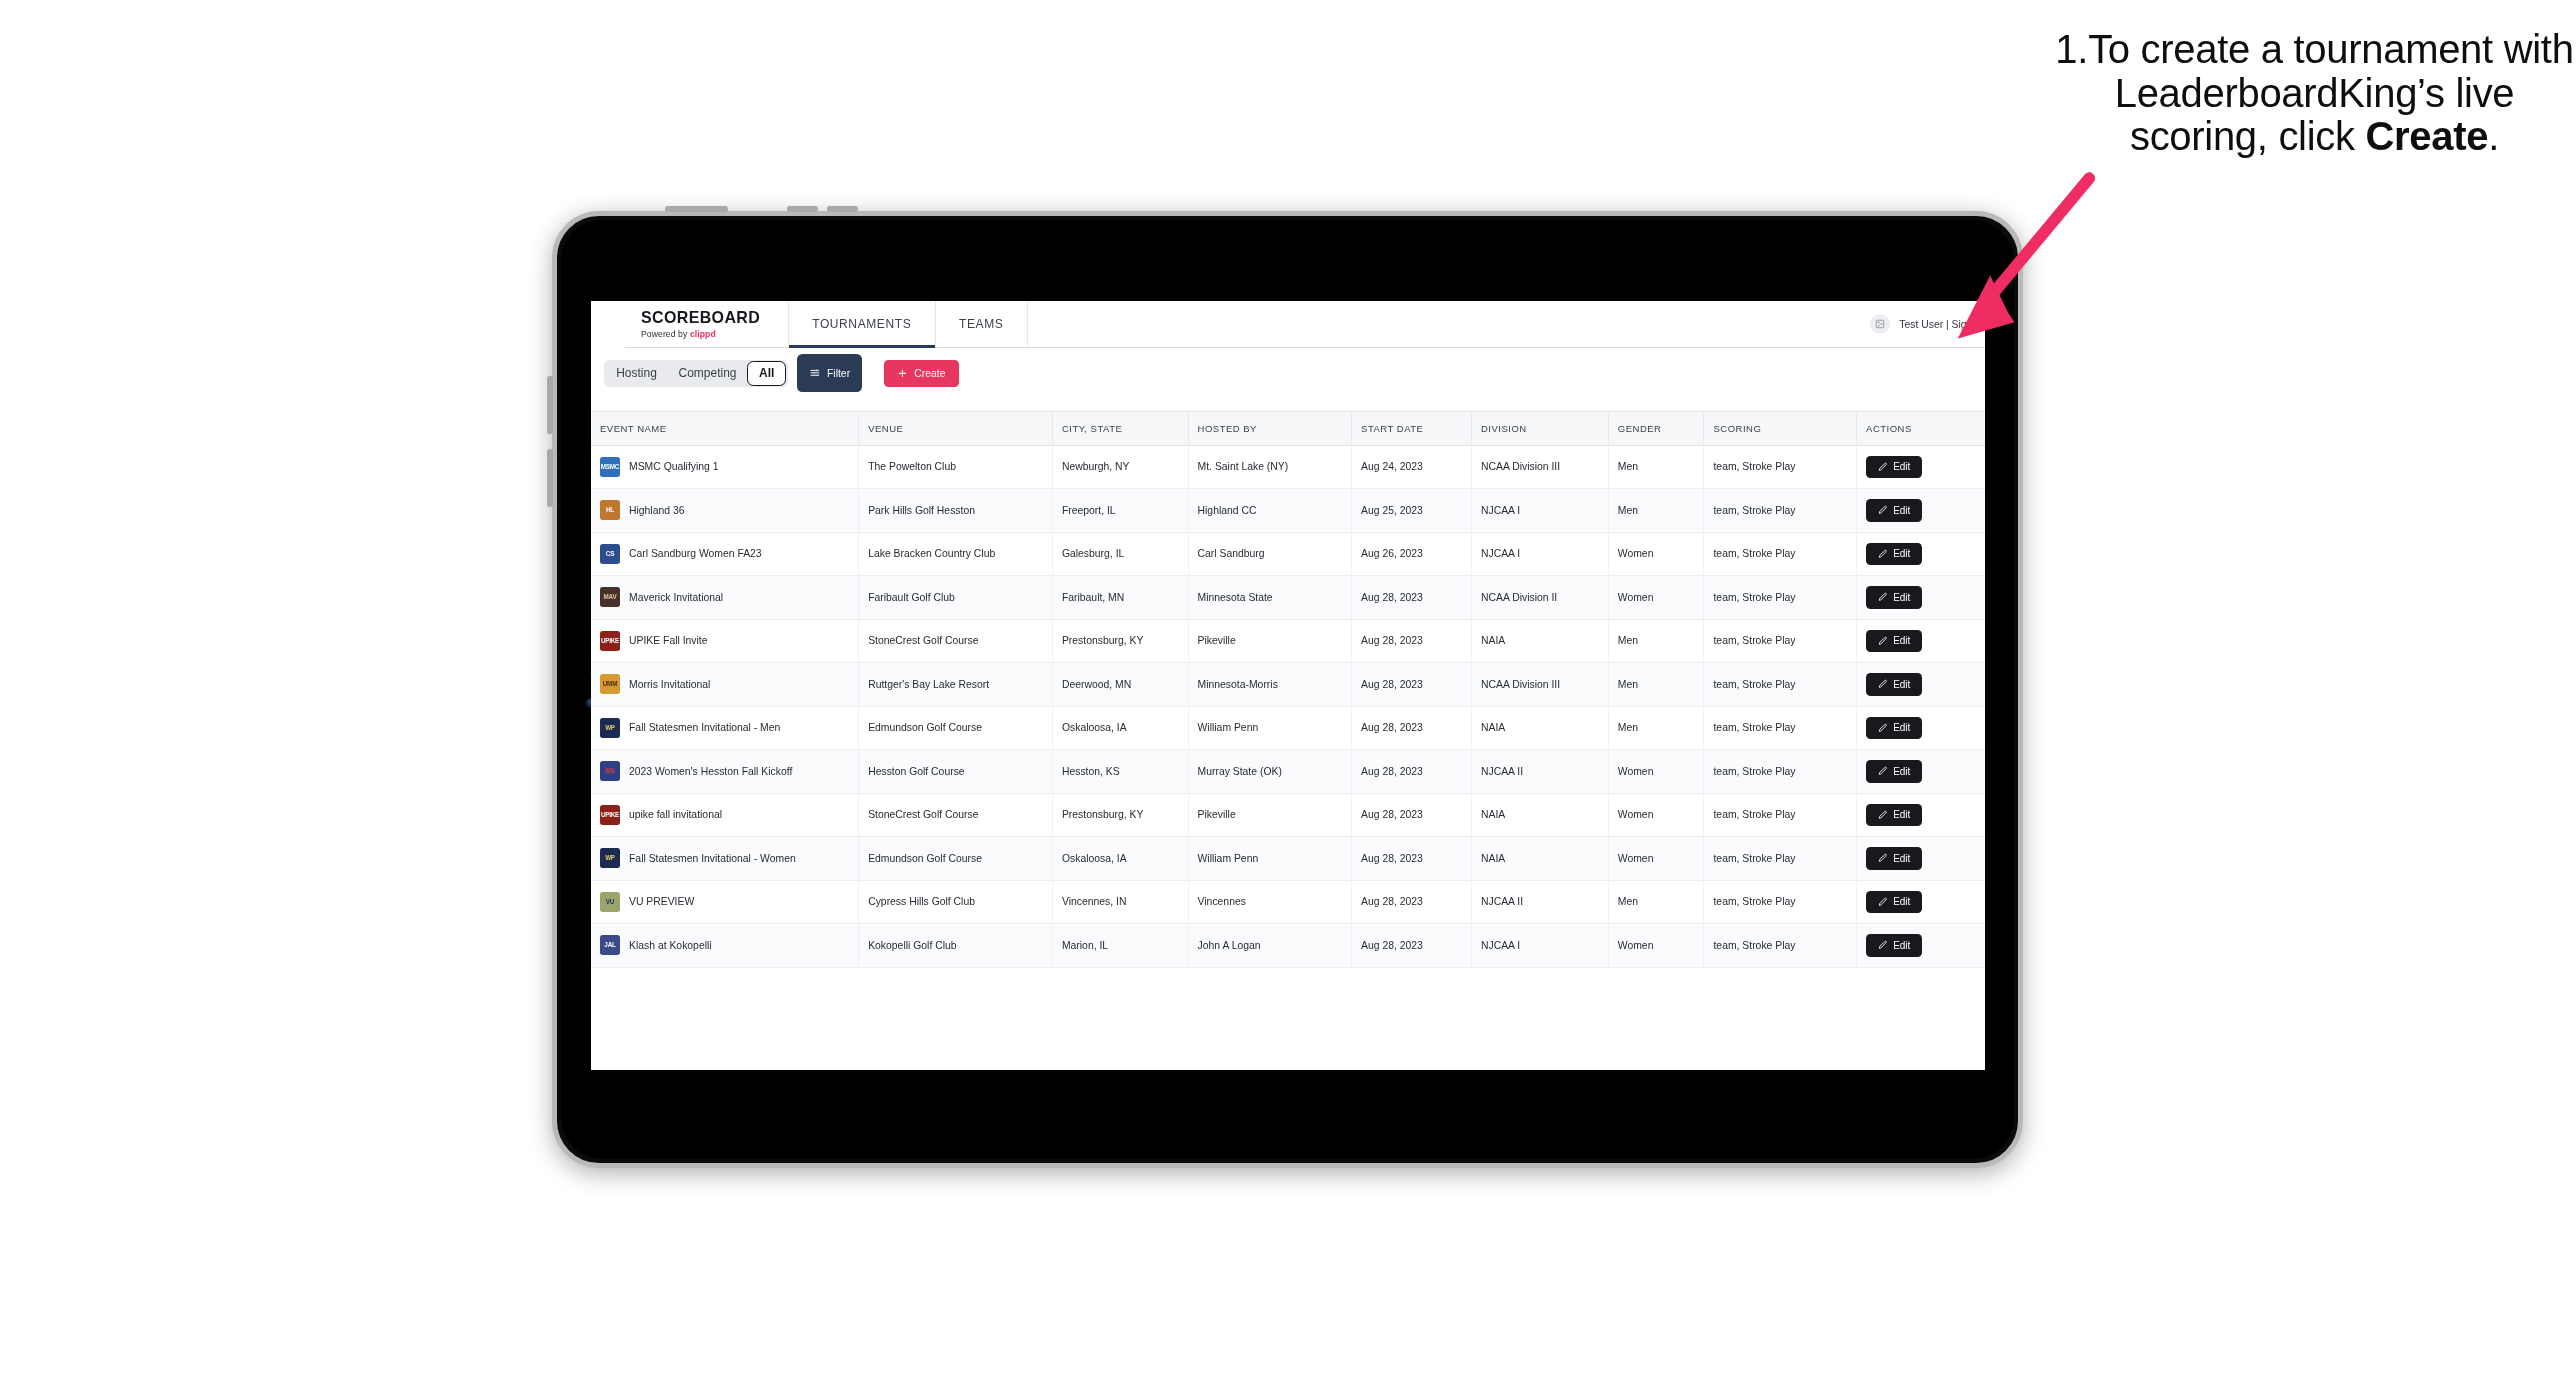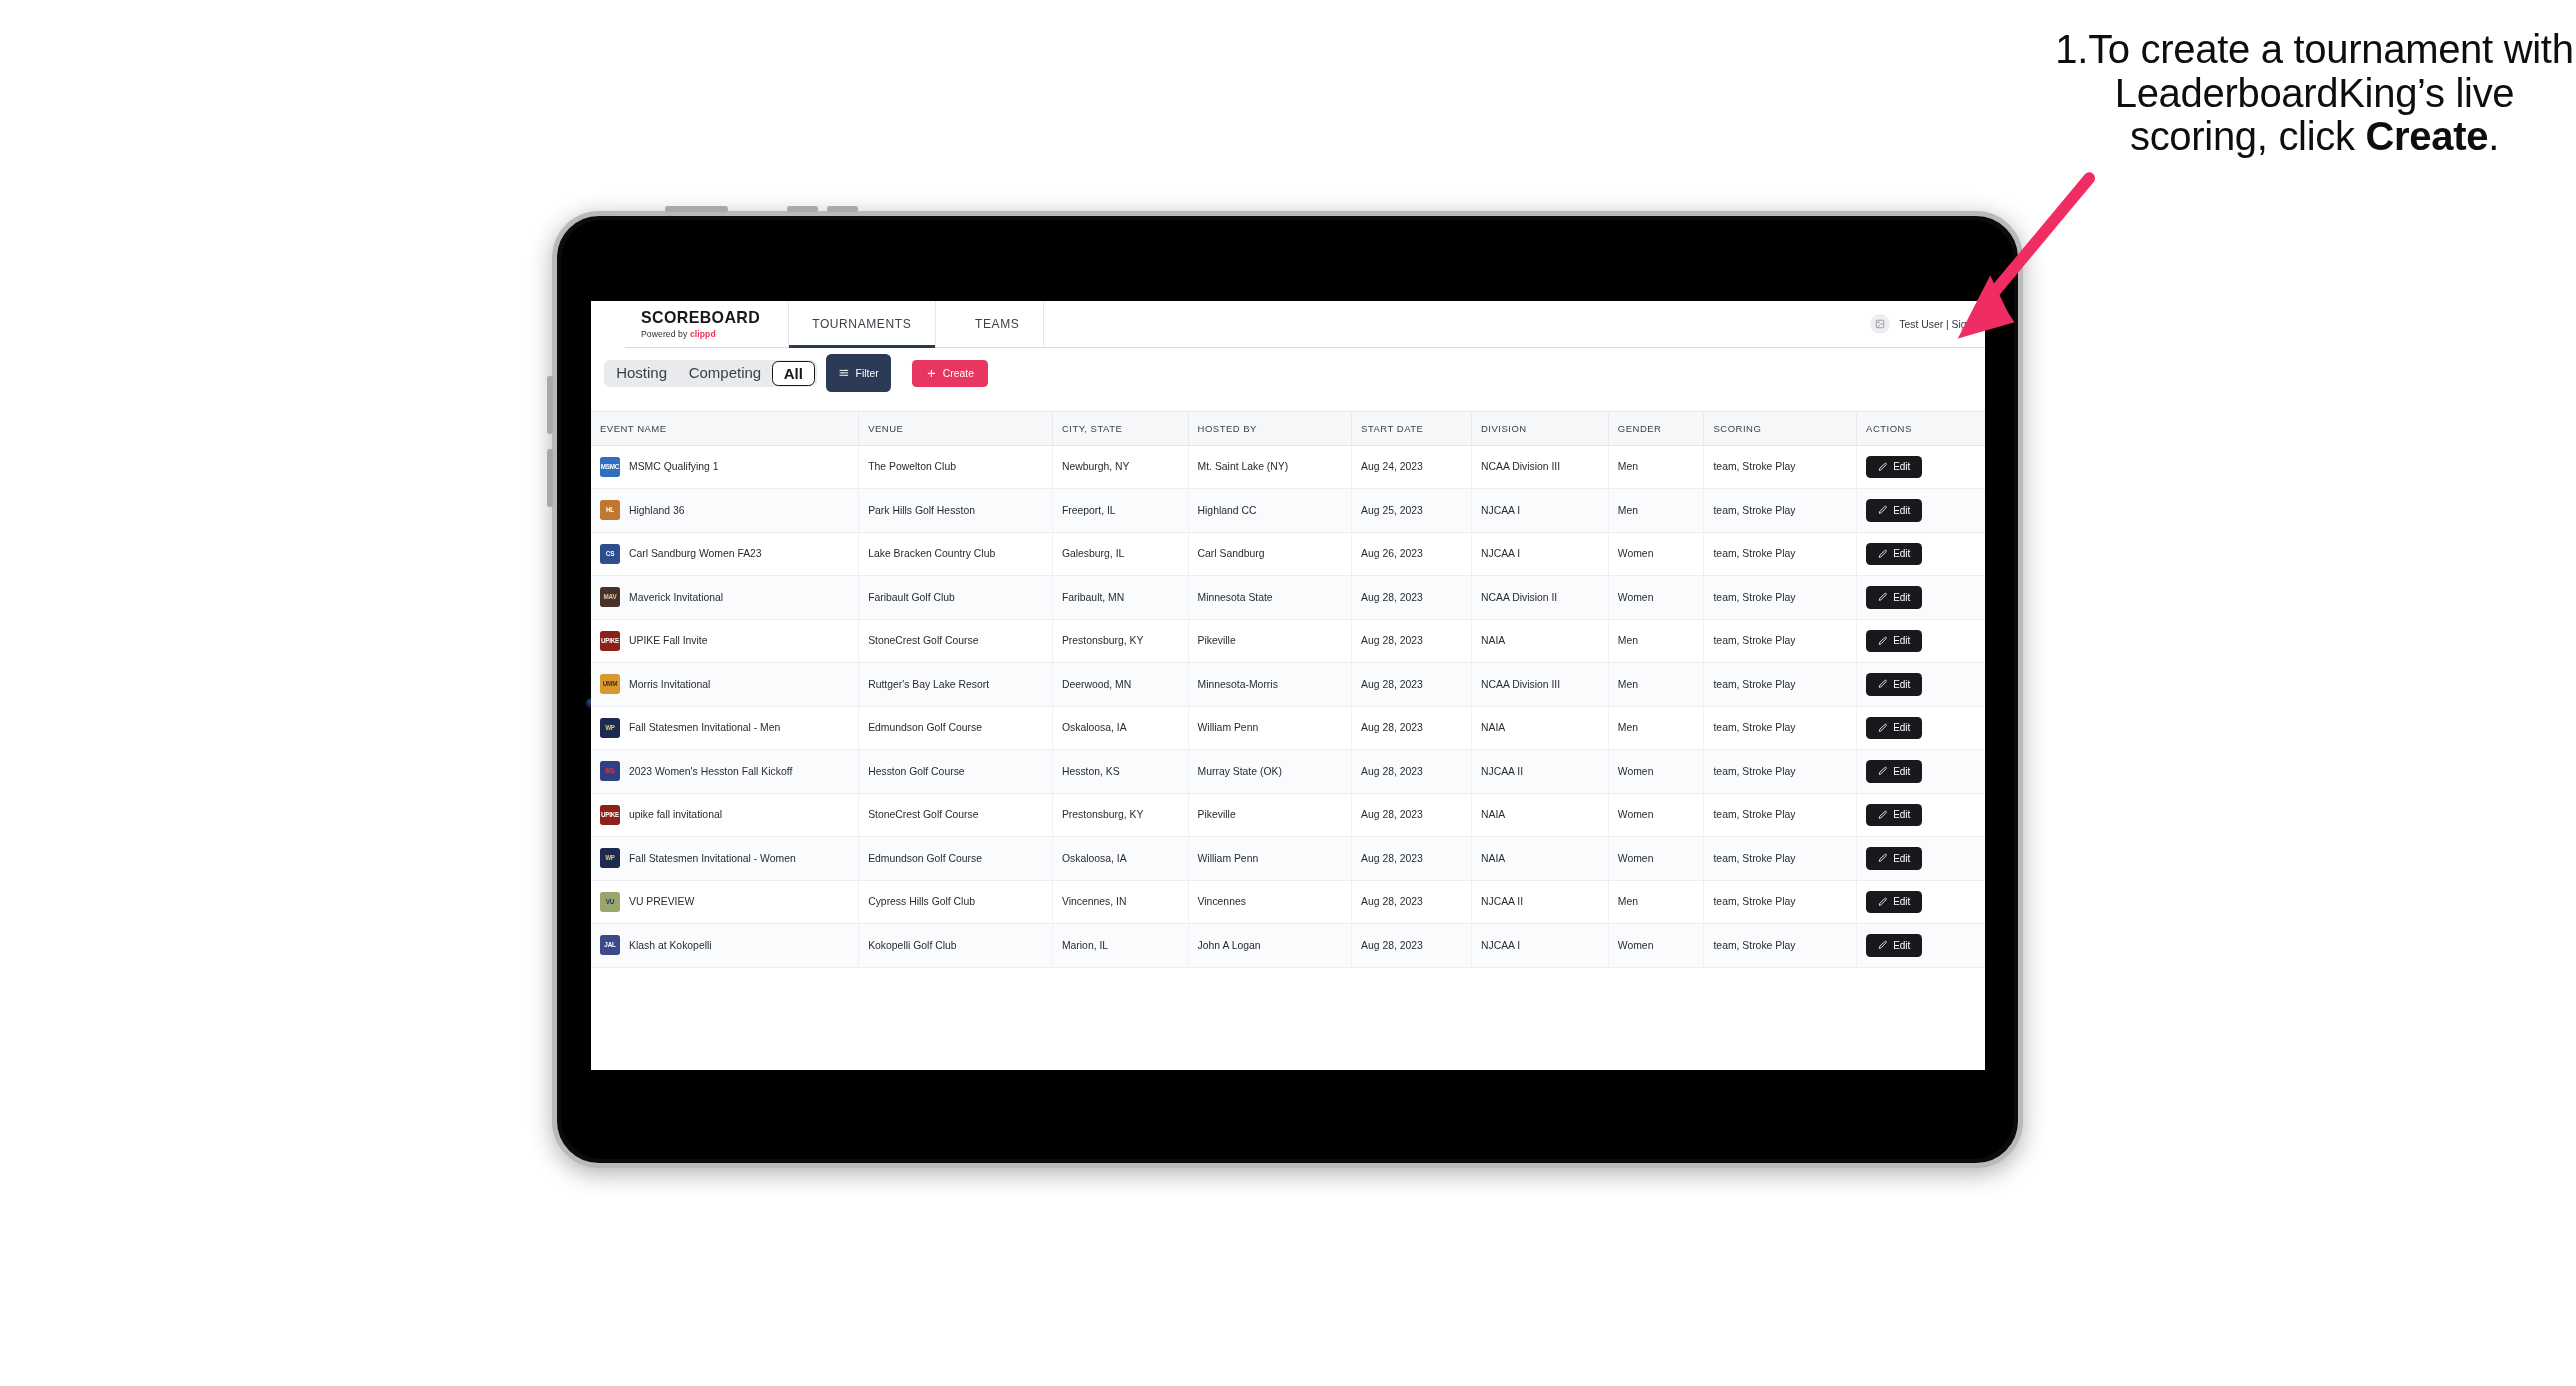--- a/index.html
+++ b/index.html
@@ -63,21 +63,21 @@
     font-family:"Liberation Sans", sans-serif;
     font-weight: 800; font-size: 17px; letter-spacing: 0.4px;
     color:#16181d; line-height:1; transform: scaleX(.94); transform-origin:left;
   }
   .brand-sub {
     font-size: 8.6px; color:#2b2f36; margin-top:2.7px; letter-spacing:0.1px;
     white-space:nowrap;
   }
   .brand-sub b { color:#ec2f57; font-weight:700; }
 
-  .navtabs { display:flex; align-items:stretch;gap:16px; }
+  .navtabs { display:flex; align-items:stretch; }
   .navtab {
     display:flex; align-items:center; padding: 0 23.4px;
     font-size: 12px; letter-spacing:0.6px; color:#3b4049;
     border-right: 0.9px solid #e7e9ed; position:relative; cursor:pointer;
     background:#fff;
   }
   .navtab.active { color:#1b2franchise; }
   .navtab.active::after {
     content:""; position:absolute; left:0; right:0; bottom:-0.9px; height:2.7px;
     background:#2b3a55;
@@ -94,21 +94,21 @@
   
   .toolbar {
     height: 50px; display:flex; align-items:center; padding: 0 12.6px;
     background:#fff; gap: 9px;
   }
   .segmented {
     display:flex; align-items:center; background:#e8eaee; border-radius:6.3px;
     height: 27px; padding: 0 1.8px;
   }
   .seg {
-    font-size:15px; color:#3a3f48; padding: 0 10.8px; height:23.4px;
+    font-size:12px; color:#3a3f48; padding: 0 10.8px; height:23.4px;
     display:flex; align-items:center; border-radius:4.5px; cursor:pointer;
   }
   .seg.active {
     background:#fff; border:1.4px solid #14161a; color:#14161a; font-weight:600;
     border-radius:6.3px; height:25px;
   }
   .filter-btn {
     display:flex; align-items:center; gap:6.3px; background:#2b3a55; color:#fff;
     border:none; border-radius:5.4px; height:38px; padding: 0 12px;
     font-size:10.4px; cursor:pointer; font-family:inherit;

